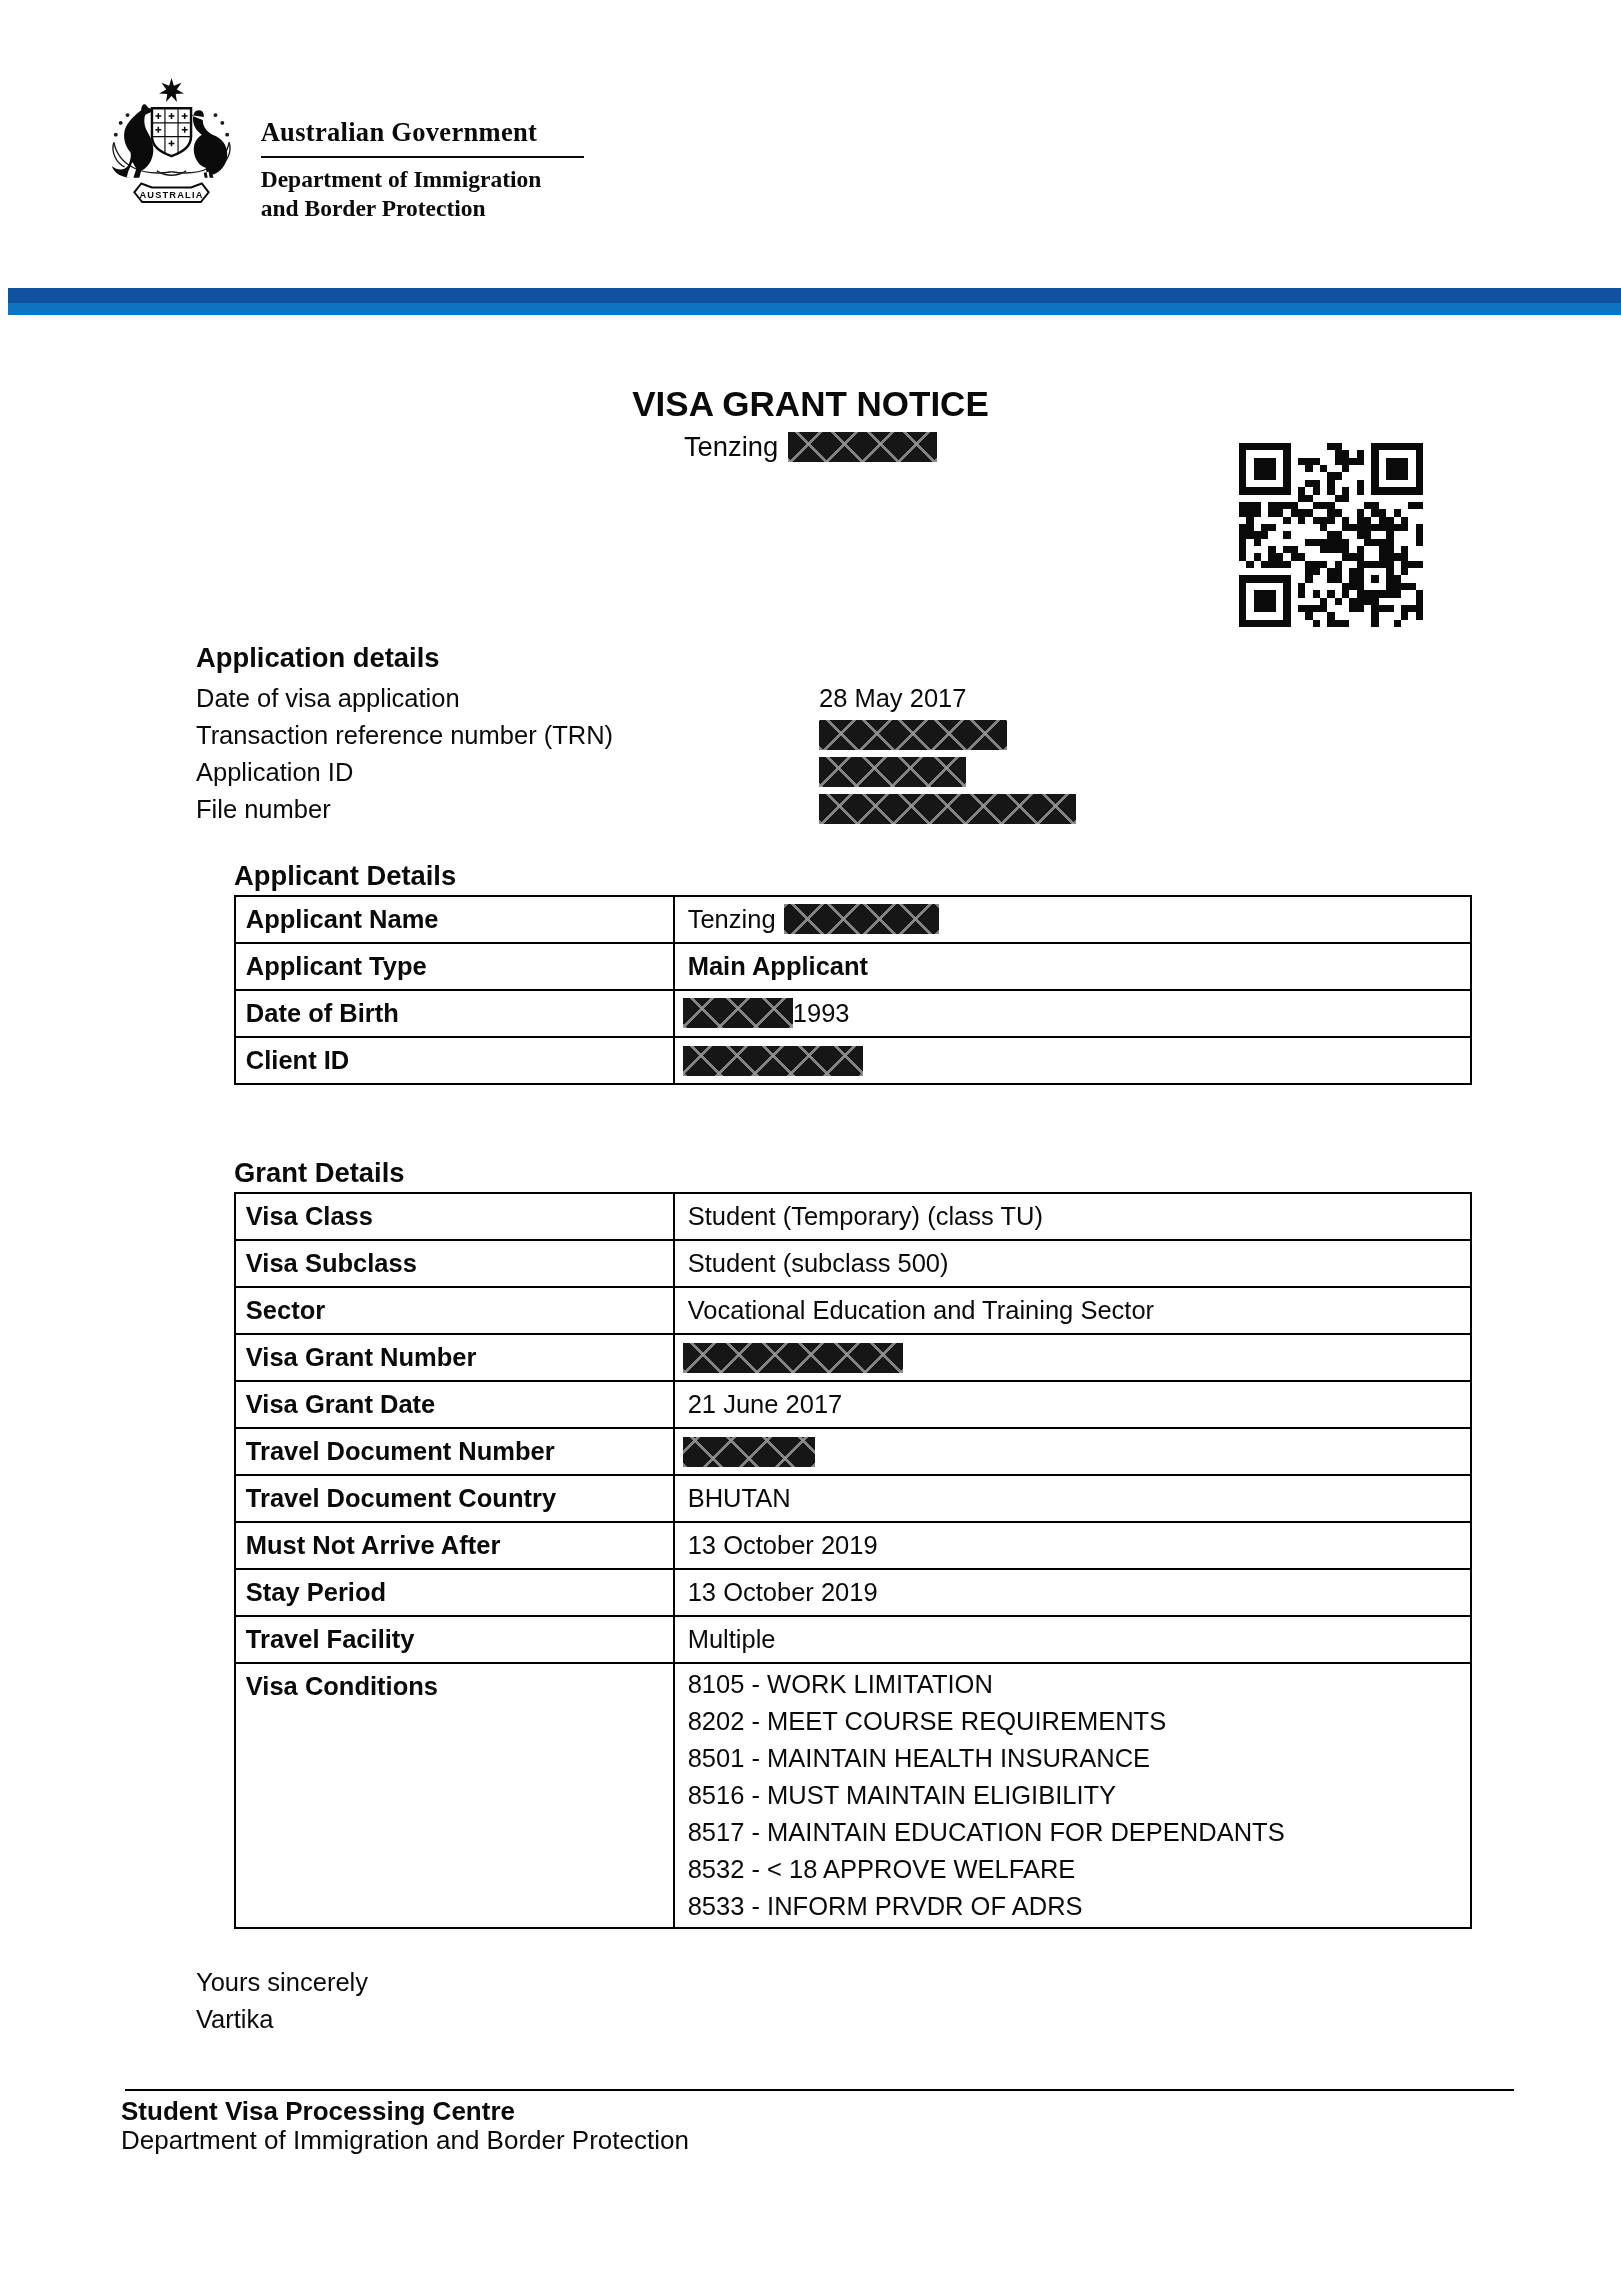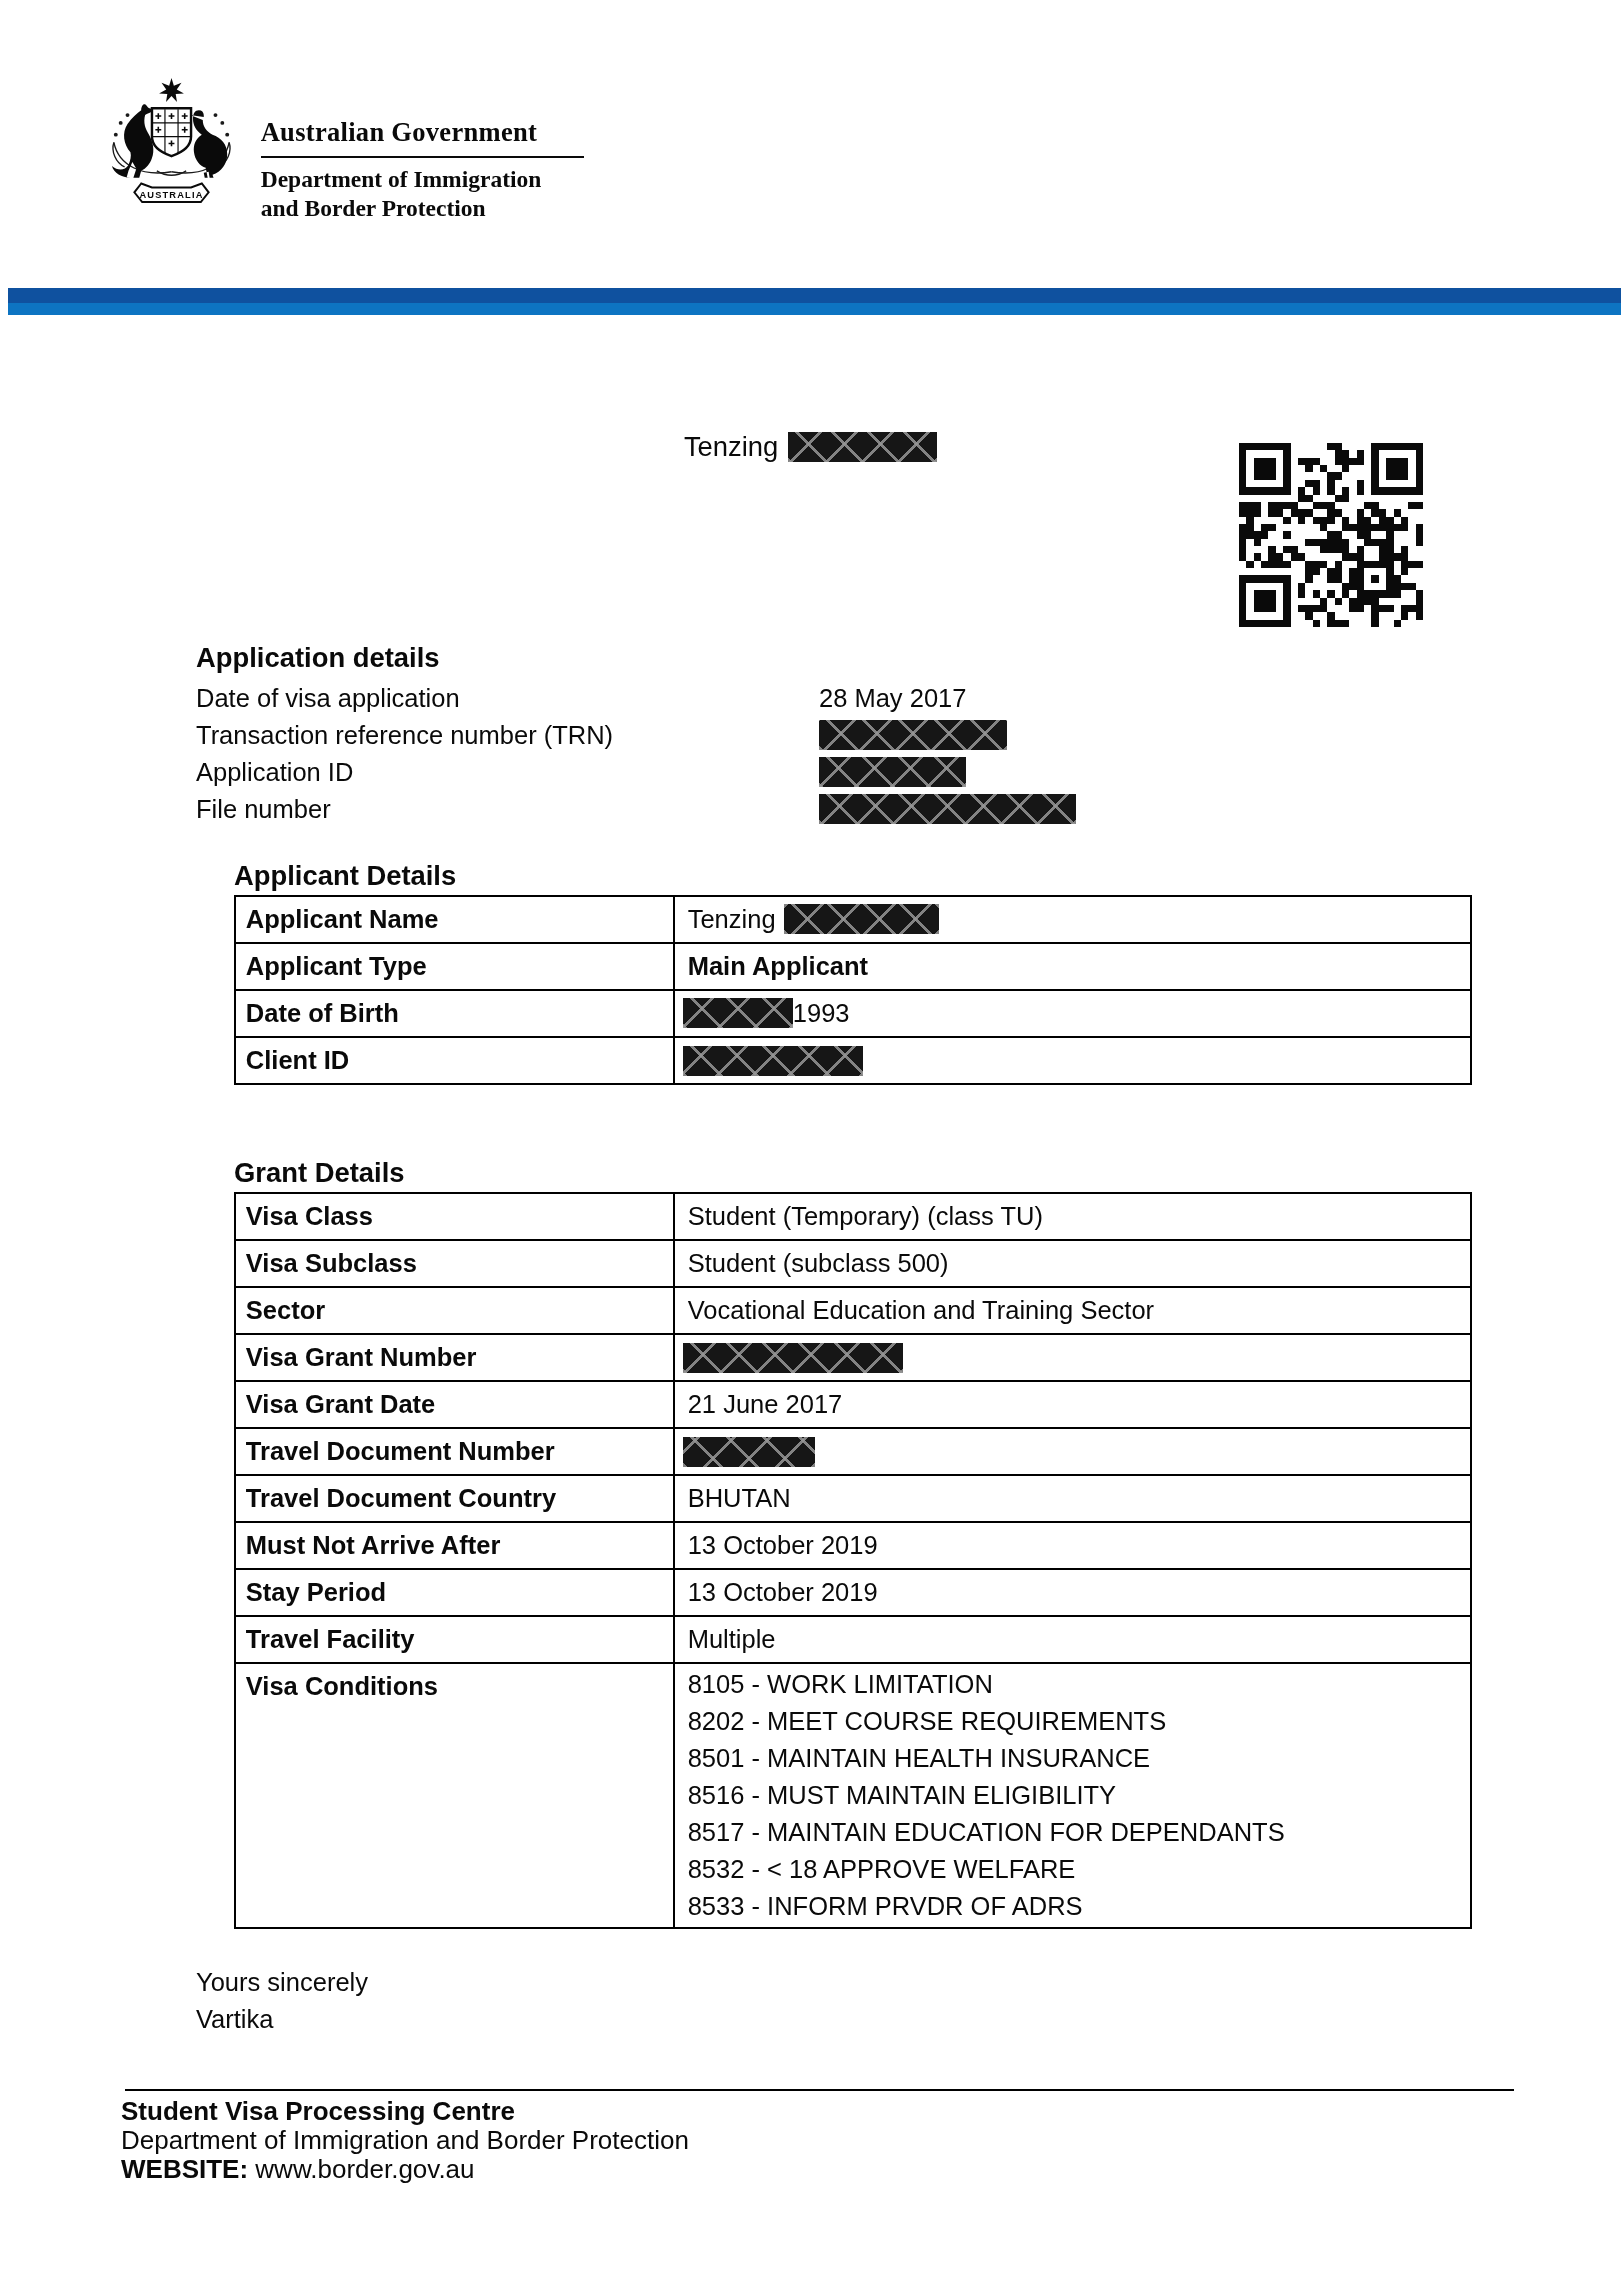--- a/index.html
+++ b/index.html
@@ -111,20 +111,21 @@
       <div class="gov-title">Australian Government</div>
       <div class="dept">
         <div>Department of Immigration</div>
         <div>and Border Protection</div>
       </div>
     </div>
   </div>
 
   <div class="bar"></div>
 
+  <div class="doc-title">VISA GRANT NOTICE</div>
   <div class="name-line">
     <span>Tenzing</span>
     <span class="redact" style="width:149px;margin-left:9.8px;"></span>
   </div>
 
   <div class="qr" id="qr"><svg viewBox="0 0 25 25" shape-rendering="crispEdges">
         <g fill="#0a0a0a">
           <rect x="0" y="0" width="1" height="1"></rect>
           <rect x="1" y="0" width="1" height="1"></rect>
           <rect x="2" y="0" width="1" height="1"></rect>
@@ -565,20 +566,16 @@
 
   <div class="signoff">
     <div>Yours sincerely</div>
     <div>Vartika</div>
   </div>
 
   <div class="footer-rule"></div>
   <div class="footer-text">
     <div class="b">Student Visa Processing Centre</div>
     <div>Department of Immigration and Border Protection</div>
-    <div>
-      <span class="b">WEBSITE:</span>
-      <span>www.border.gov.au</span>
-    </div>
   </div>
 
 </div>
 
 
 </body></html>

